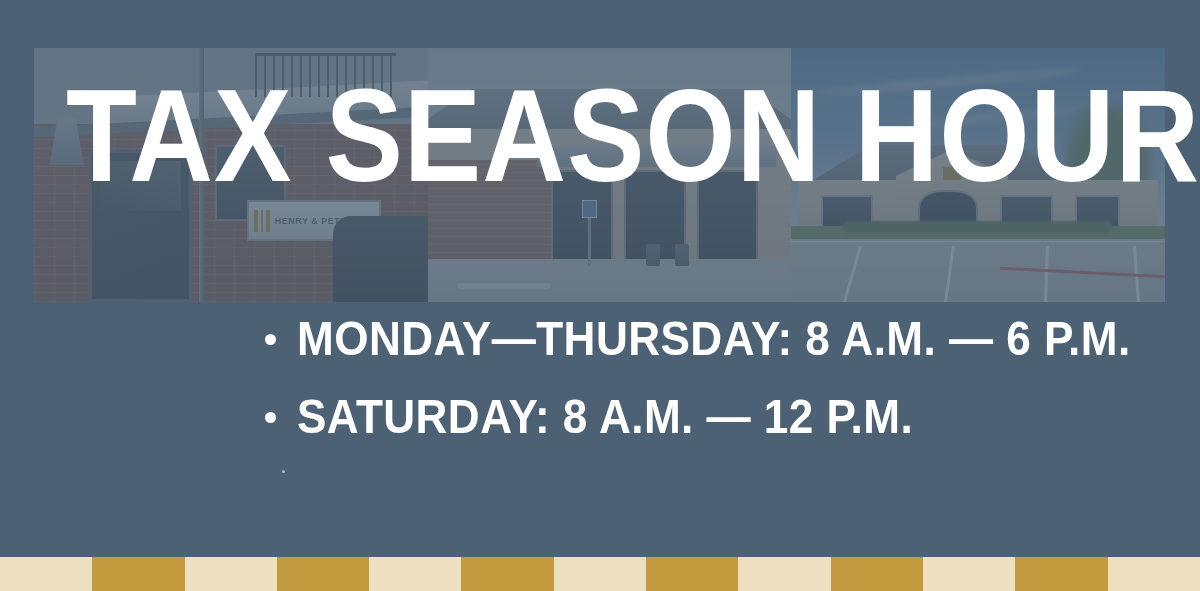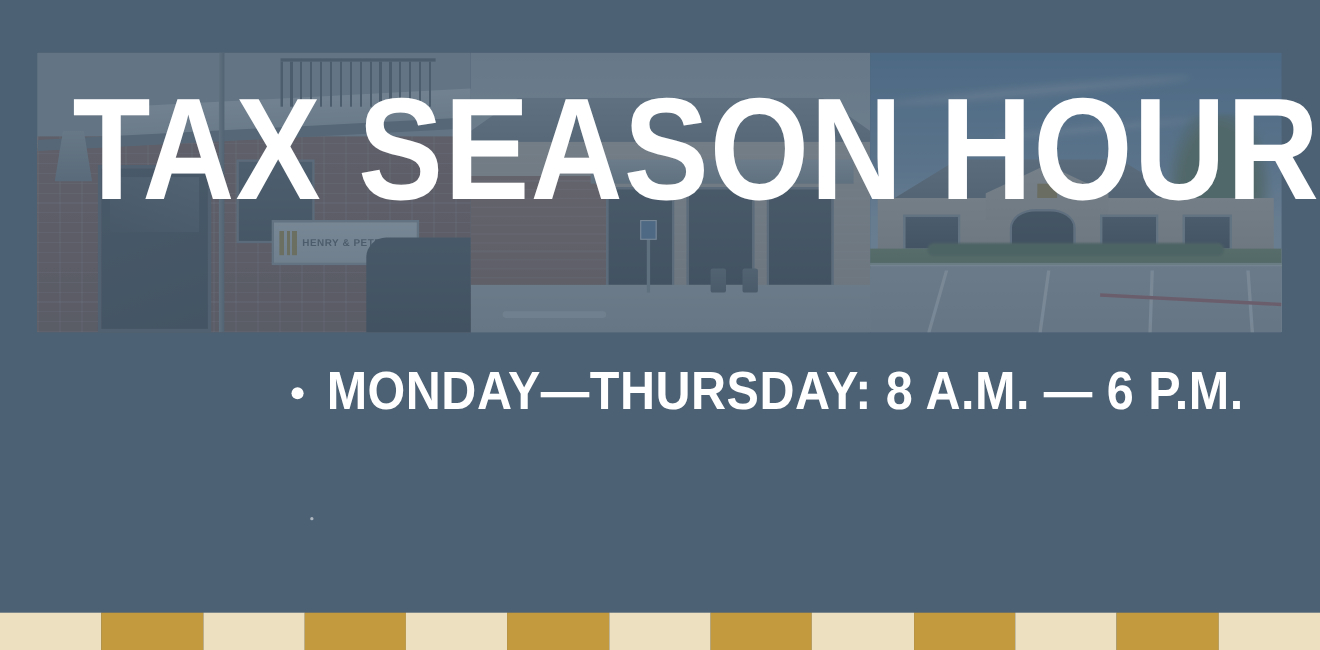--- a/index.html
+++ b/index.html
@@ -310,21 +310,21 @@
     letter-spacing: 1px;
     white-space: nowrap;
     transform: scaleX(.88);
     transform-origin: left top;
   }
 
   
   .hours-list {
     position: absolute;
     left: 252px;
-    top: 330px;
+    top: 312px;
     margin: 0;
     padding: 0;
     list-style: none;
     width: 900px;
   }
   .hours-item {
     position: relative;
     padding-left: 45px;
     margin-bottom: 26px;
     color: #ffffff;
@@ -436,20 +436,23 @@
   </div>
 
   <div class="photo-overlay"></div>
 
   <h1 class="poster-title">TAX SEASON HOURS</h1>
 
   <ul class="hours-list">
     <li class="hours-item">
       <span class="item-text">MONDAY—THURSDAY: 8 A.M. — 6 P.M.</span>
     </li>
+    <li class="hours-item">
+      <span class="item-text">SATURDAY: 8 A.M. — 12 P.M.</span>
+    </li>
   </ul>
 
   <div class="speck"></div>
 
   <div class="footer-stripe">
       <div class="stripe-block" style="width: 92.3077px; background: rgb(236, 224, 192);"></div>
       <div class="stripe-block" style="width: 92.3077px; background: rgb(196, 154, 62);"></div>
       <div class="stripe-block" style="width: 92.3077px; background: rgb(236, 224, 192);"></div>
       <div class="stripe-block" style="width: 92.3077px; background: rgb(196, 154, 62);"></div>
       <div class="stripe-block" style="width: 92.3077px; background: rgb(236, 224, 192);"></div>

